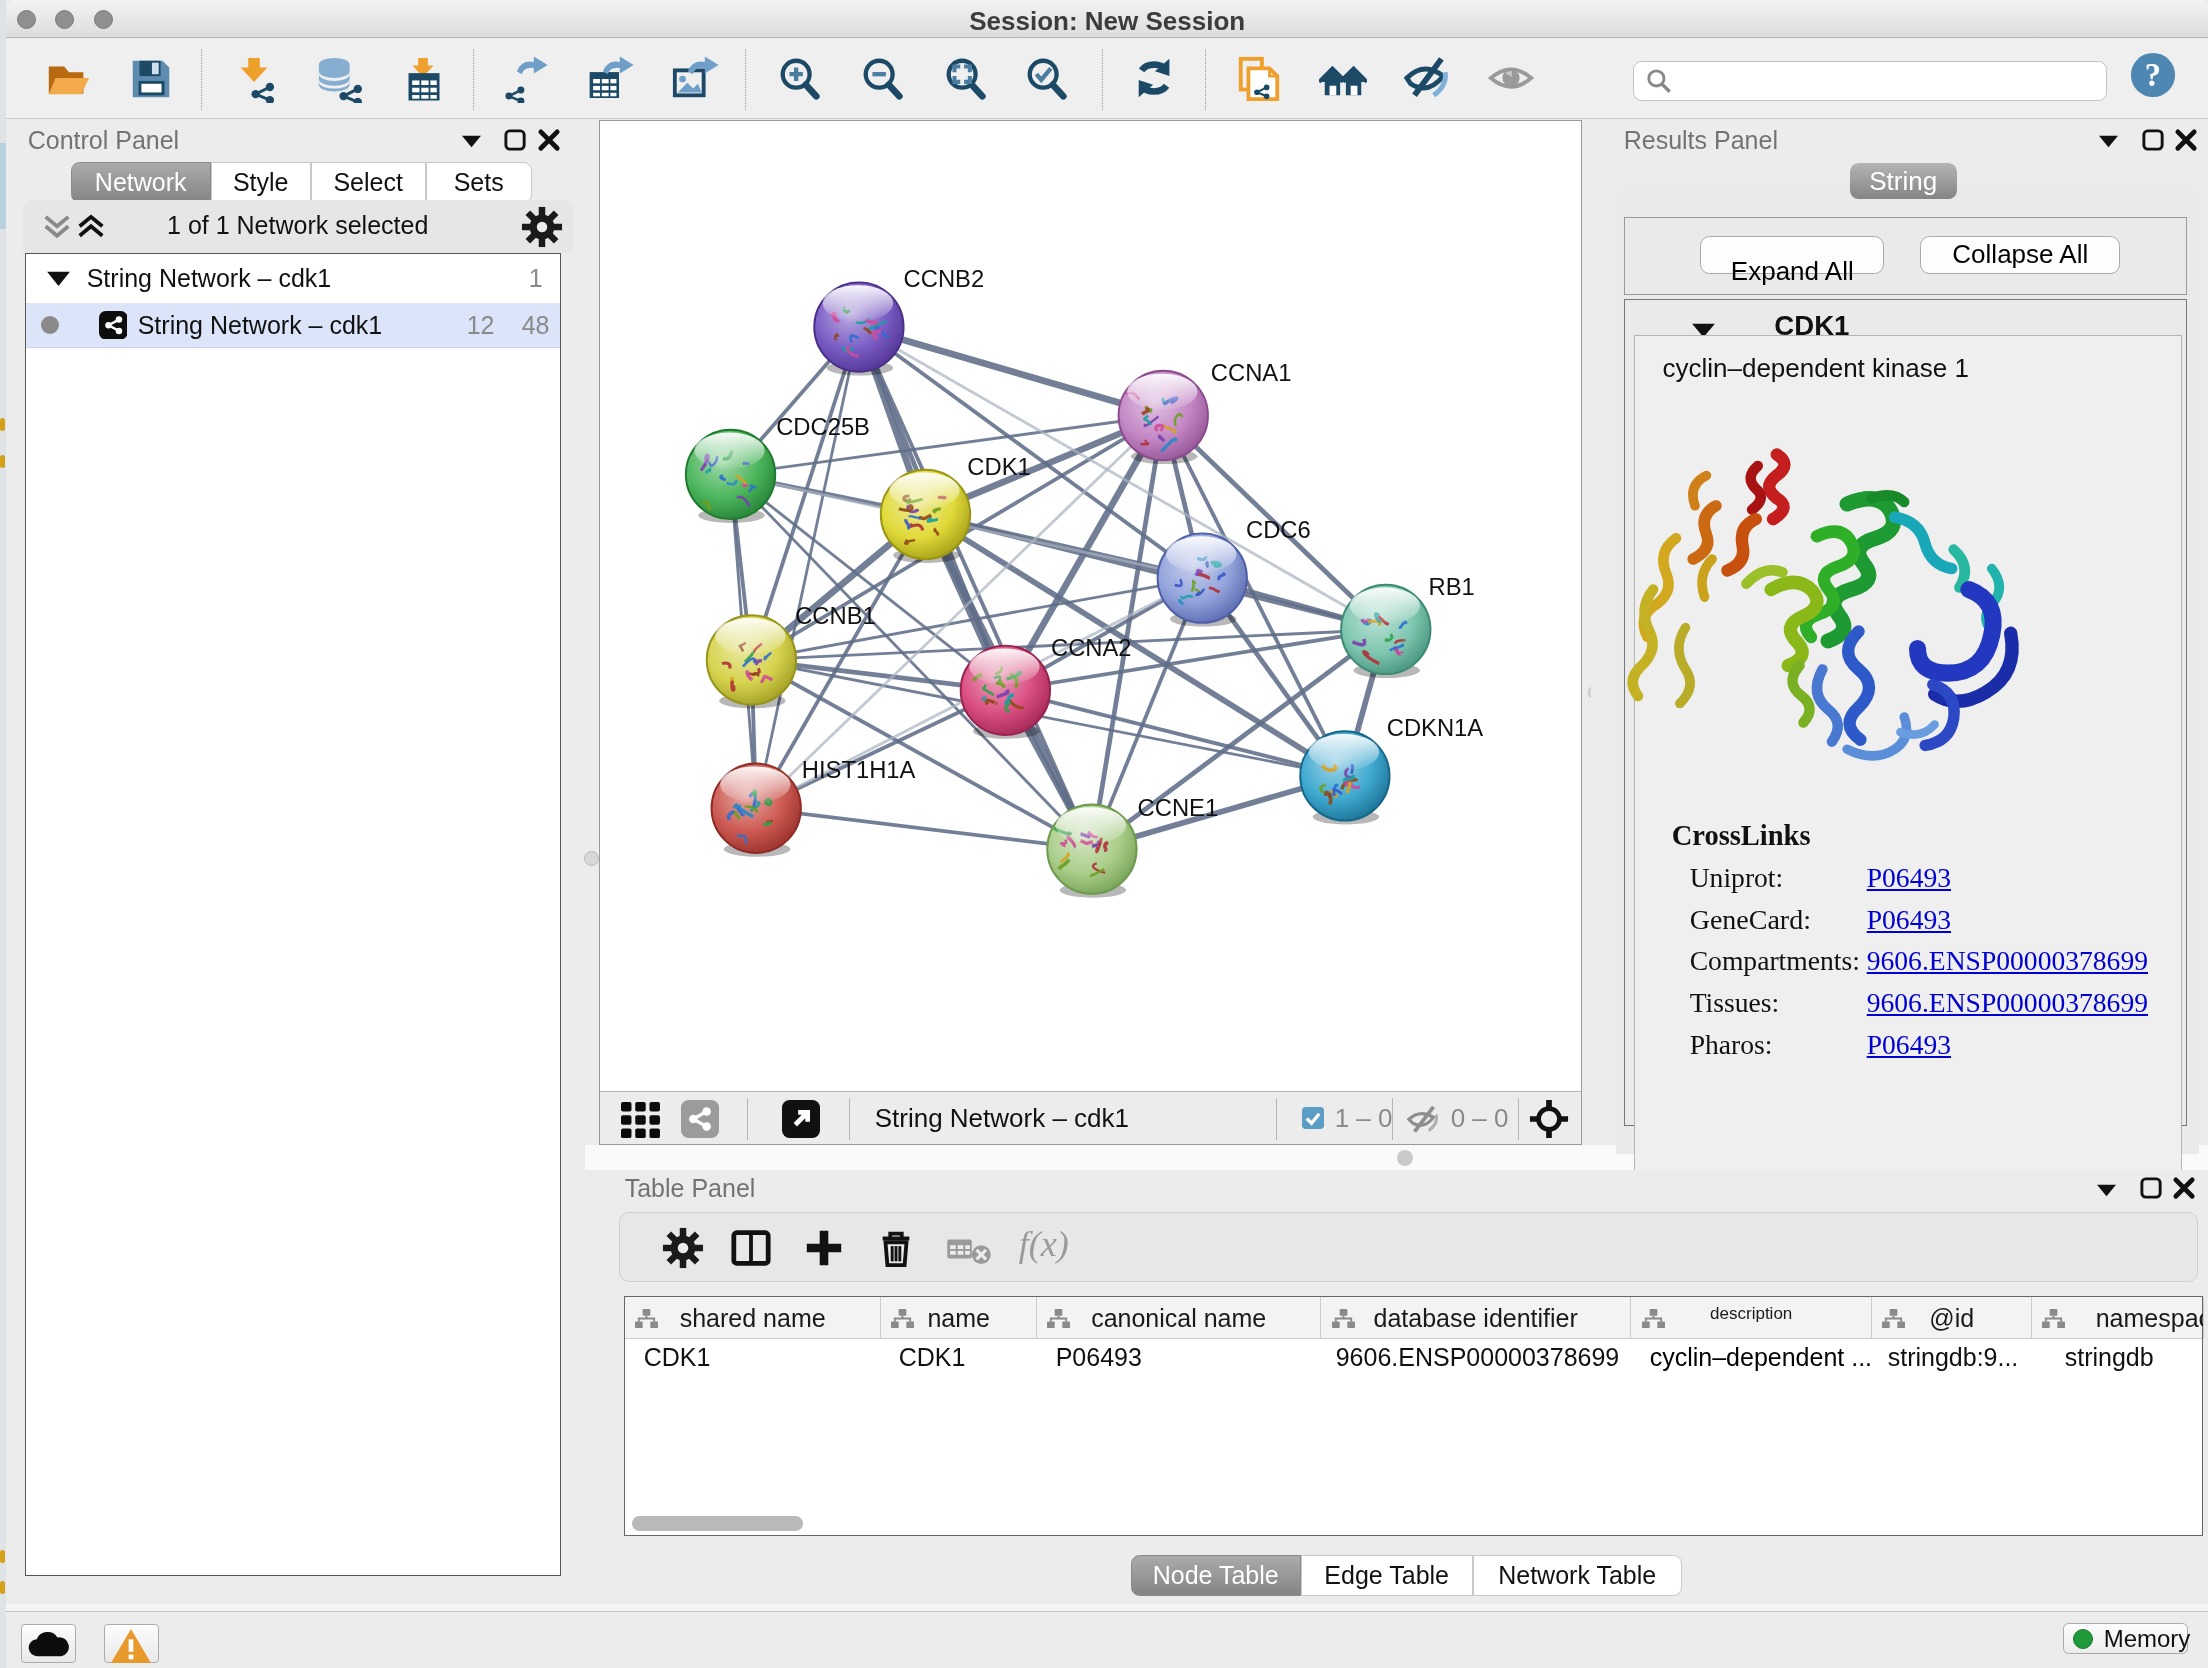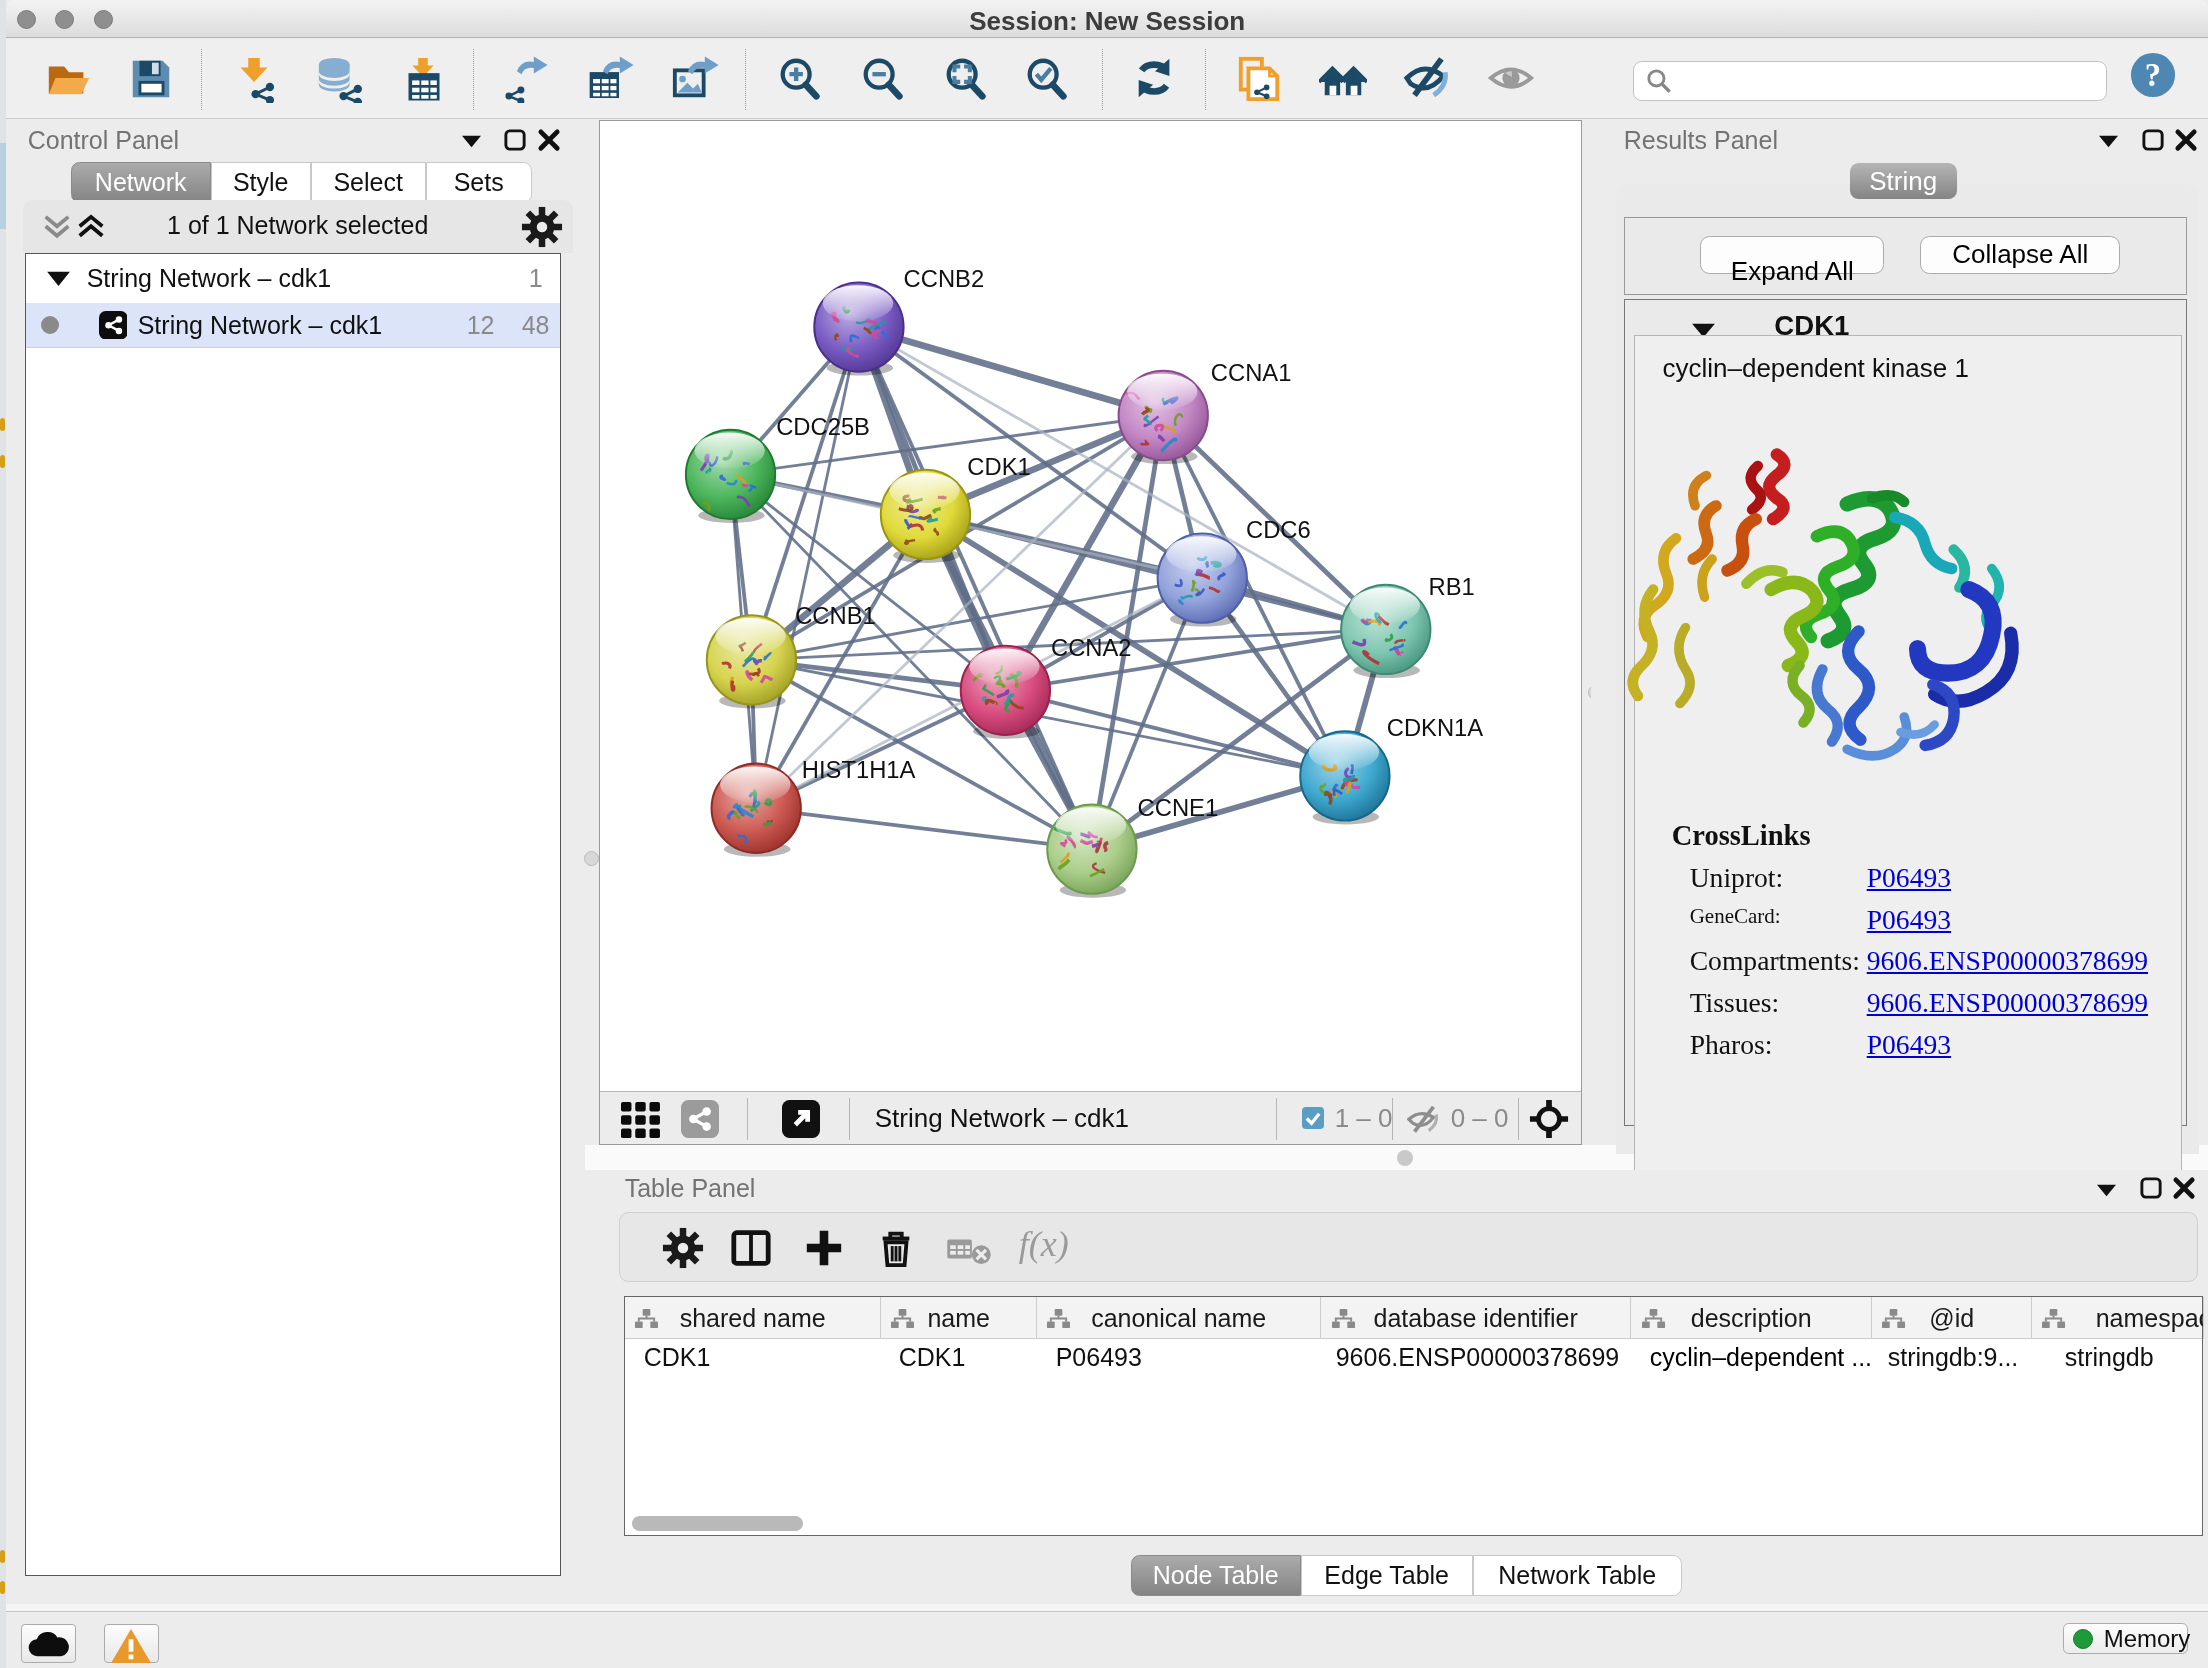--- a/index.html
+++ b/index.html
@@ -690,21 +690,21 @@
 <path d="M414 198 q8 42 -26 62 q-30 18 -54 2" fill="none" stroke="#1a2ca8" stroke-width="14" stroke-linecap="round" stroke-linejoin="round" stroke-opacity="1.0"></path>
 <path d="M332 252 q26 8 22 36 q-4 24 -30 28" fill="none" stroke="#2d48c4" stroke-width="12" stroke-linecap="round" stroke-linejoin="round" stroke-opacity="1.0"></path>
 <path d="M254 196 q-22 22 0 40 q22 18 0 40 q-20 18 2 34" fill="none" stroke="#2d5ac8" stroke-width="13" stroke-linecap="round" stroke-linejoin="round" stroke-opacity="1.0"></path>
 <path d="M216 236 q-14 26 6 42 q18 14 4 34" fill="none" stroke="#4878d0" stroke-width="11" stroke-linecap="round" stroke-linejoin="round" stroke-opacity="1.0"></path>
 <path d="M242 320 q28 14 50 0 q18 -12 10 -34" fill="none" stroke="#5a8ed8" stroke-width="10" stroke-linecap="round" stroke-linejoin="round" stroke-opacity="1.0"></path>
 <path d="M298 302 q22 8 36 -8" fill="none" stroke="#6a9ce0" stroke-width="9" stroke-linecap="round" stroke-linejoin="round" stroke-opacity="1.0"></path>
 </svg>
 <div class="abs" style="left:1666px;top:820px;font-family:'Liberation Serif',serif;font-weight:bold;font-size:28.5px;color:#111">CrossLinks</div>
 <div class="abs" style="left:1684px;top:862px;font-family:'Liberation Serif',serif;font-size:27.6px;color:#111">Uniprot:</div>
 <div class="abs" style="left:1861px;top:862px;font-family:'Liberation Serif',serif;font-size:27.6px"><span class="lnk">P06493</span></div>
-<div class="abs" style="left:1684px;top:904px;font-family:'Liberation Serif',serif;font-size:21px;color:#111">GeneCard:</div>
+<div class="abs" style="left:1684px;top:904px;font-family:'Liberation Serif',serif;font-size:28px;color:#111">GeneCard:</div>
 <div class="abs" style="left:1861px;top:904px;font-family:'Liberation Serif',serif;font-size:27.6px"><span class="lnk">P06493</span></div>
 <div class="abs" style="left:1684px;top:945px;font-family:'Liberation Serif',serif;font-size:27.6px;color:#111">Compartments:</div>
 <div class="abs" style="left:1861px;top:945px;font-family:'Liberation Serif',serif;font-size:27.6px"><span class="lnk">9606.ENSP00000378699</span></div>
 <div class="abs" style="left:1684px;top:987px;font-family:'Liberation Serif',serif;font-size:27.6px;color:#111">Tissues:</div>
 <div class="abs" style="left:1861px;top:987px;font-family:'Liberation Serif',serif;font-size:27.6px"><span class="lnk">9606.ENSP00000378699</span></div>
 <div class="abs" style="left:1684px;top:1029px;font-family:'Liberation Serif',serif;font-size:27.6px;color:#111">Pharos:</div>
 <div class="abs" style="left:1861px;top:1029px;font-family:'Liberation Serif',serif;font-size:27.6px"><span class="lnk">P06493</span></div>
 <div class="abs" style="left:579px;top:1170px;width:1624px;height:434px;background:#ececec">
 <div class="panel-title abs" style="left:40px;top:3.8px">Table Panel</div>
 <div class="abs" style="left:1508px;top:9.5px"><svg width="27" height="19" viewBox="0 0 28 20">
@@ -809,21 +809,21 @@
 <div class="abs" style="left:696px;top:6.7px;width:310px;text-align:center;font-size:25px;color:#1a1a1a">database identifier</div>
 <div class="abs" style="left:1006px;top:0;width:241px;height:42px;border-right:1px solid #cccccc"></div>
 <div class="abs" style="left:1016px;top:9.5px"><svg width="25" height="23" viewBox="0 0 26 24">
               <g fill="#8a8a8a">
                 <rect x="9" y="2" width="8" height="7" rx="1"></rect>
                 <rect x="1" y="15" width="8" height="7" rx="1"></rect>
                 <rect x="17" y="15" width="8" height="7" rx="1"></rect>
                 <path d="M13 9 L13 12 M5 15 L5 12 L21 12 L21 15" stroke="#8a8a8a" stroke-width="2" fill="none"></path>
               </g>
             </svg></div>
-<div class="abs" style="left:1006px;top:6.7px;width:241px;text-align:center;font-size:25px;color:#1a1a1a">description</div>
+<div class="abs" style="left:1006px;top:6.7px;width:241px;text-align:center;font-size:17px;color:#1a1a1a">description</div>
 <div class="abs" style="left:1247px;top:0;width:160px;height:42px;border-right:1px solid #cccccc"></div>
 <div class="abs" style="left:1256px;top:9.5px"><svg width="25" height="23" viewBox="0 0 26 24">
               <g fill="#8a8a8a">
                 <rect x="9" y="2" width="8" height="7" rx="1"></rect>
                 <rect x="1" y="15" width="8" height="7" rx="1"></rect>
                 <rect x="17" y="15" width="8" height="7" rx="1"></rect>
                 <path d="M13 9 L13 12 M5 15 L5 12 L21 12 L21 15" stroke="#8a8a8a" stroke-width="2" fill="none"></path>
               </g>
             </svg></div>
 <div class="abs" style="left:1247px;top:6.7px;width:160px;text-align:center;font-size:25px;color:#1a1a1a">@id</div>

